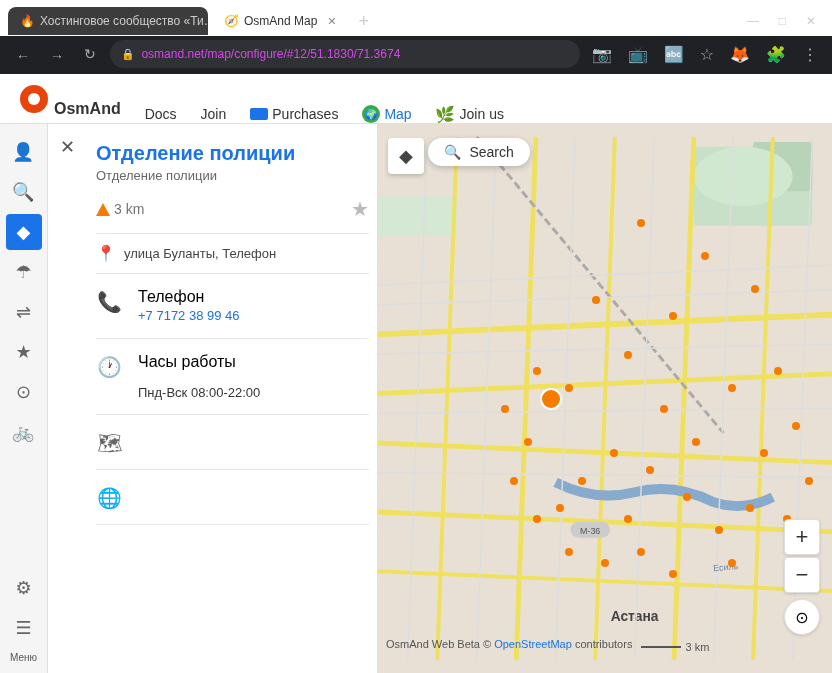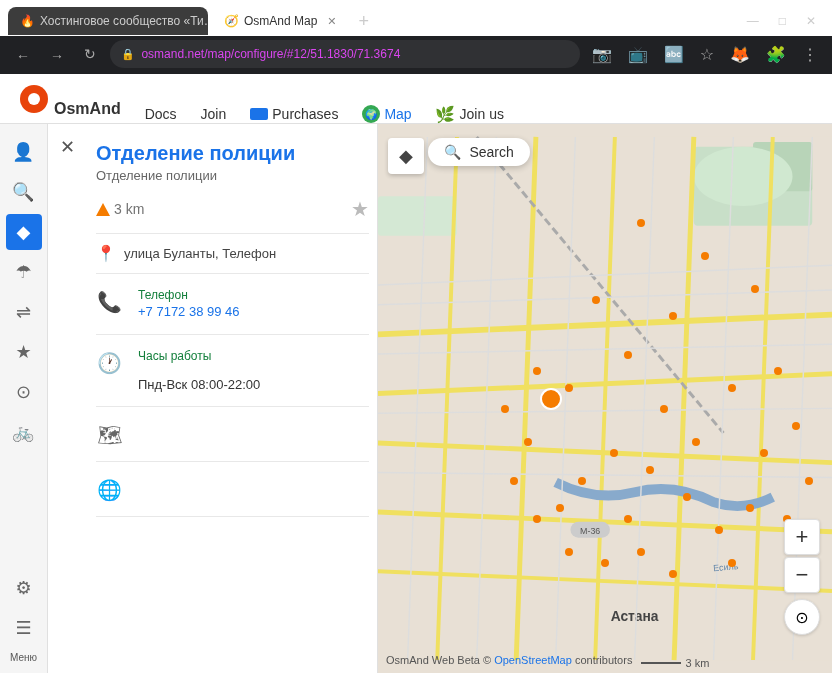--- a/index.html
+++ b/index.html
@@ -94,21 +94,21 @@
     .triangle-icon { width: 0; height: 0; border-left: 7px solid transparent; border-right: 7px solid transparent; border-bottom: 13px solid #f57c00; }
     .distance-text { font-size: 14px; color: #737373; font-weight: 500; }
     .star-btn { font-size: 20px; color: #bbb; cursor: pointer; background: none; border: none; }
     .location-row { display: flex; align-items: center; gap: 8px; padding: 10px 0; border-bottom: 1px solid #e8e8e8; }
     .loc-icon { font-size: 16px; color: #666; }
     .loc-text { font-size: 13px; color: #444; }
 
     .info-row { display: flex; align-items: flex-start; gap: 14px; padding: 14px 0; border-bottom: 1px solid #e8e8e8; }
     .info-icon { font-size: 20px; color: #666; margin-top: 2px; flex-shrink: 0; width: 28px; text-align: center; }
     .info-content {}
-    .info-label { font-size: 12px; color: #15803d; }
+    .info-label { font-size: 16px; color: #000000; }
     .info-value { font-size: 13px; color: #333; margin-top: 14px; }
     .info-link { font-size: 13px; color: #1a73e8; text-decoration: none; }
 
     
     .map-area {
       flex: 1; position: relative; overflow: hidden; background: #e8e0d5;
     }
     .map-svg { width: 100%; height: 100%; }
     .search-bar {
       position: absolute; top: 14px; left: 50px;
@@ -133,21 +133,21 @@
       align-items: center; justify-content: center; color: #333;
       box-shadow: 0 1px 3px rgba(0,0,0,0.15);
     }
     .compass-btn {
       position: absolute; right: 12px; bottom: 38px;
       width: 36px; height: 36px; background: #fff; border: 1px solid #ddd;
       border-radius: 50%; display: flex; align-items: center; justify-content: center;
       cursor: pointer; font-size: 16px; box-shadow: 0 1px 3px rgba(0,0,0,0.15);
     }
     .map-footer {
-      position: absolute; bottom: 4px; left: 8px;
+      position: absolute; bottom: 20px; left: 8px;
       font-size: 11px; color: #555;
     }
     .map-footer a { color: #1a73e8; text-decoration: none; }
     .scale-bar {
       display: inline-flex; align-items: center; gap: 4px; margin-left: 6px;
     }
     .scale-line { display: inline-block; width: 40px; height: 2px; background: #555; }
 
     
     .map-dot {

